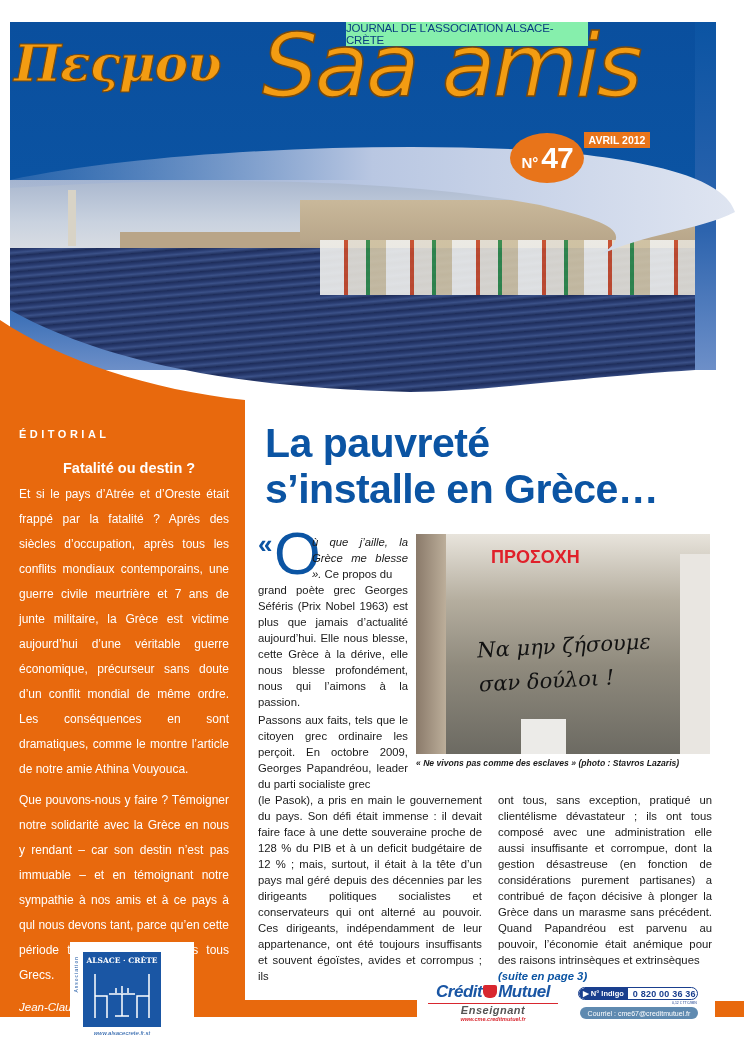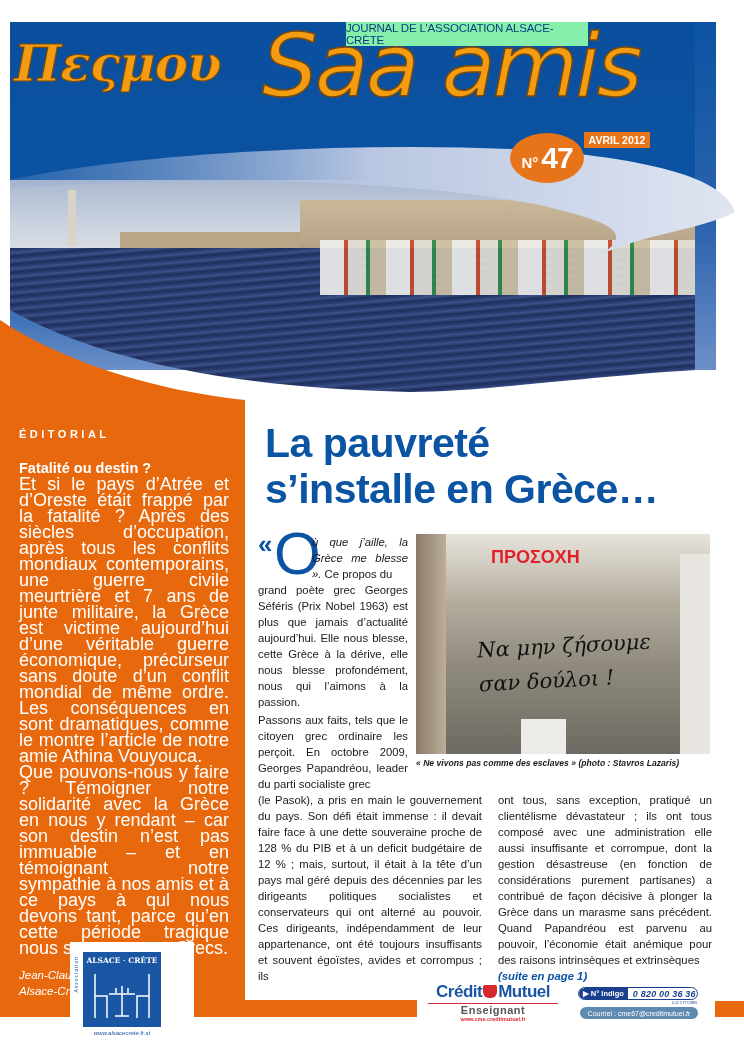--- a/index.html
+++ b/index.html
@@ -62,22 +62,22 @@
   
   .orange-col {
     position: absolute; left: 0; top: 320px; width: 245px; height: 697px; background: #e8690d;
     clip-path: path('M0 0 C 60 40, 150 70, 245 80 L245 697 L0 697 Z');
   }
   .orange-bottom-bar { position: absolute; left: 245px; top: 1000px; width: 172px; height: 17px; background: #e8690d; }
   .orange-right-bar { position: absolute; left: 715px; top: 1001px; width: 29px; height: 16px; background: #e8690d; }
 
   .editorial { position: absolute; left: 19px; top: 428px; width: 210px; color: #fff; }
   .editorial .kicker { font-size: 11px; font-weight: bold; letter-spacing: 3.5px; }
-  .editorial .title { margin-top: 20px; font-size: 14.5px; font-weight: bold; }
-  .editorial p { font-size: 18px; line-height: 16px; text-align: justify; }
+  .editorial .title { margin-top: 20px; font-size: 14.5px; font-weight: bold; margin-left: 44px; }
+  .editorial p { font-size: 12px; line-height: 25px; text-align: justify; margin-top: 6px; }
   .editorial .sign { margin-top: 12px; font-style: italic; font-size: 11.5px; line-height: 15.5px; }
 
   .assoc-logo { position: absolute; left: 70px; top: 942px; width: 124px; height: 104px; background: #fff; }
   .assoc-logo .box { position: absolute; left: 13px; top: 10px; width: 78px; height: 75px; background: #1a56a4;
     color: #fff; font-family: "DejaVu Serif", serif; font-size: 7.5px; font-weight: bold; text-align: center; padding-top: 4px; }
   .assoc-logo .box svg { position: absolute; left: 6px; top: 16px; }
   .assoc-logo .side { position: absolute; left: 3px; top: 14px; font-size: 5px; color: #1a56a4; writing-mode: vertical-rl; transform: rotate(180deg); letter-spacing: 1px; }
   .assoc-logo .url { position: absolute; left: 0; top: 88px; width: 104px; text-align: center; font-size: 6px; font-style: italic; color: #1a56a4; }
 
   
@@ -99,29 +99,29 @@
   .photo2 .graffiti { position: absolute; left: 62px; top: 95px; font-family: "DejaVu Serif", serif; font-style: italic; font-size: 21px; color: #111; line-height: 34px; transform: rotate(-3deg); }
   .photo2 .panel { position: absolute; left: 105px; top: 185px; width: 45px; height: 35px; background: #ecebe8; }
   .caption { position: absolute; left: 416px; top: 758px; width: 300px; font-size: 8.6px; font-style: italic; font-weight: bold; color: #1a1a1a; }
 
   .col1 { position: absolute; left: 258px; top: 712px; width: 150px; font-size: 11.3px; line-height: 16px; text-align: justify; }
   .col1-wide { position: absolute; left: 258px; top: 792px; width: 224px; font-size: 11.3px; line-height: 16px; text-align: justify; }
   .col2 { position: absolute; left: 498px; top: 792px; width: 214px; font-size: 11.3px; line-height: 16px; text-align: justify; }
   .more-link { color: #0b54a3; font-weight: bold; font-style: italic; }
 
   
-  .cm-logo { position: absolute; left: 428px; top: 982px; width: 130px; text-align: center; }
+  .cm-logo { position: absolute; left: 428px; top: 982px; width: 130px; text-align: center; font-style: italic; }
   .cm-logo .brand { font-size: 17px; font-weight: bold; color: #1a56a4; letter-spacing: -0.5px; white-space: nowrap; border-bottom: 1.5px solid #d8272f; padding-bottom: 1px; }
   .cm-logo .brand .emb { display: inline-block; width: 14px; height: 13px; background: #d8272f; border-radius: 2px 2px 6px 6px; vertical-align: -1px; margin: 0 1px; }
   .cm-logo .sub { font-size: 11px; font-weight: bold; color: #555; letter-spacing: 0.5px; }
   .cm-logo .url { font-size: 5.5px; font-weight: bold; color: #d8272f; }
   .indigo { position: absolute; left: 578px; top: 987px; width: 120px; height: 13px; border: 1.5px solid #1a3f8e; border-radius: 7px;
     display: flex; align-items: center; font-size: 9px; font-weight: bold; color: #1a3f8e; overflow: hidden; }
   .indigo .tag { background: #1a3f8e; color: #fff; padding: 0 4px; height: 100%; display: flex; align-items: center; font-size: 7.5px; border-radius: 6px 0 0 6px; }
-  .indigo .num { padding-left: 5px; letter-spacing: 0.2px; font-style: italic; }
+  .indigo .num { padding-left: 5px; letter-spacing: 0.2px; }
   .indigo-small { position: absolute; left: 672px; top: 1001px; font-size: 3.5px; color: #1a3f8e; }
   .courriel { position: absolute; left: 580px; top: 1007px; width: 118px; height: 12px; border-radius: 6px; background: #5f8ab0;
     color: #fff; font-size: 7px; display: flex; align-items: center; justify-content: center; }
 </style>
 </head>
 <body>
 
 <div class="header-blue"></div>
 <div class="blue-strip"></div>
 
@@ -212,21 +212,21 @@
     <div>σαν δούλοι !</div>
   </div>
   <div class="panel"></div>
 </div>
 <div class="caption">« Ne vivons pas comme des esclaves » (photo : Stavros Lazaris)</div>
 
 <div class="col1">Passons aux faits, tels que le citoyen grec ordinaire les perçoit. En octobre 2009, Georges Papandréou, leader du parti socialiste grec</div>
 <div class="col1-wide">(le Pasok), a pris en main le gouvernement du pays. Son défi était immense : il devait faire face à une dette souveraine proche de 128 % du PIB et à un deficit budgétaire de 12 % ; mais, surtout, il était à la tête d’un pays mal géré depuis des décennies par les dirigeants politiques socialistes et conservateurs qui ont alterné au pouvoir. Ces dirigeants, indépendamment de leur appartenance, ont été toujours insuffisants et souvent égoïstes, avides et corrompus ; ils</div>
 <div class="col2">
   <span>ont tous, sans exception, pratiqué un clientélisme dévastateur ; ils ont tous composé avec une administration elle aussi insuffisante et corrompue, dont la gestion désastreuse (en fonction de considérations purement partisanes) a contribué de façon décisive à plonger la Grèce dans un marasme sans précédent. Quand Papandréou est parvenu au pouvoir, l’économie était anémique pour des raisons intrinsèques et extrinsèques</span>
-  <div class="more-link">(suite en page 1)</div>
+  <div class="more-link">(suite en page 3)</div>
 </div>
 
 <div class="cm-logo">
   <div class="brand">
     <span>Crédit</span><span class="emb"></span><span>Mutuel</span>
   </div>
   <div class="sub">Enseignant</div>
   <div class="url">www.cme.creditmutuel.fr</div>
 </div>
 

